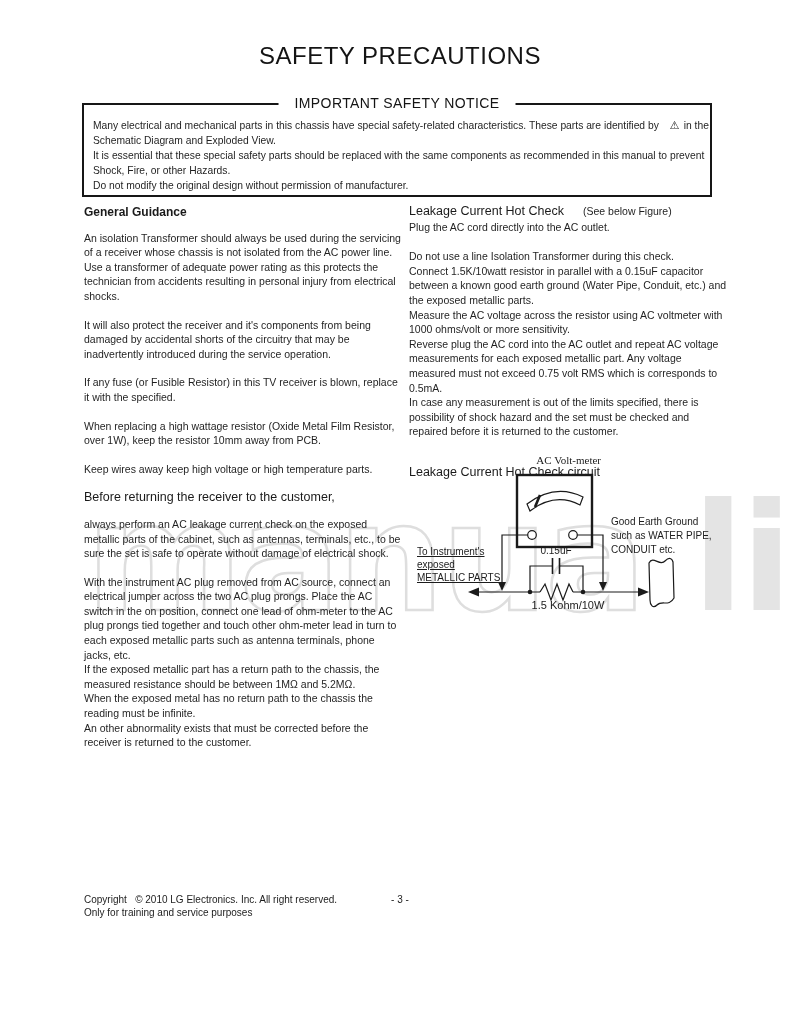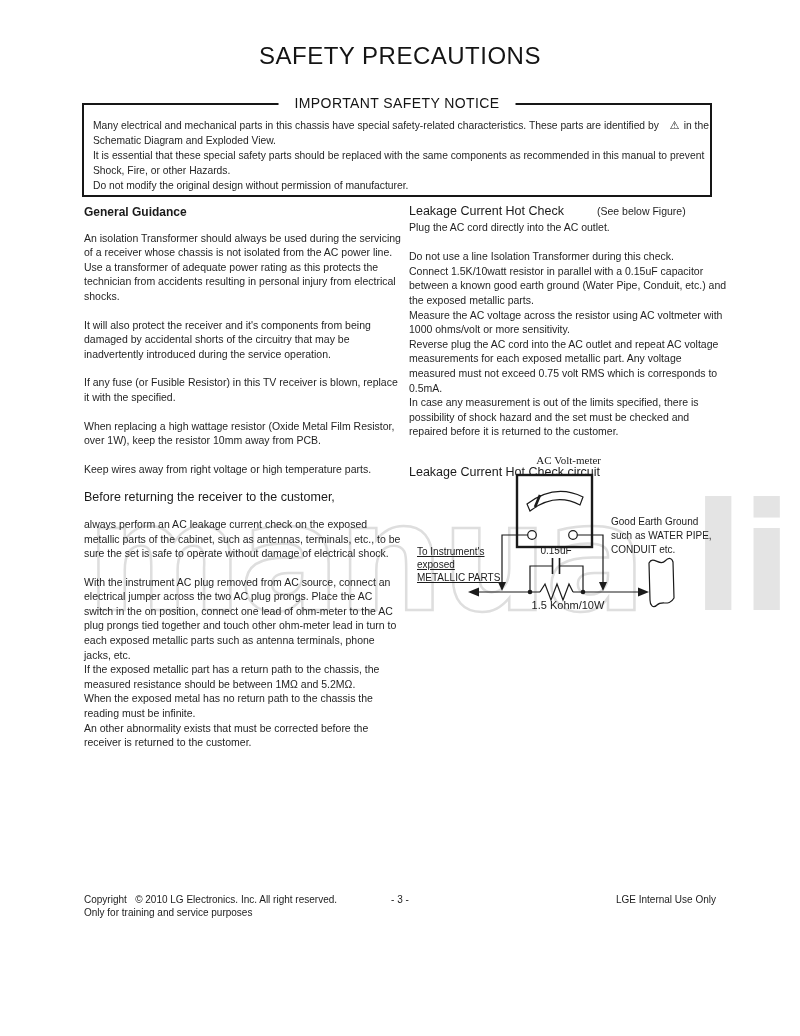--- a/index.html
+++ b/index.html
@@ -32,21 +32,21 @@
 
   
   .col { position:absolute; font-size:10.5px; line-height:14.6px; }
   .col-left  { left:84px;  top:205px; width:318px; }
   .col-right { left:409px; top:204px; width:318px; }
   .col p { margin:0 0 14px 0; }
   .col p.tight { margin:0; }
   .h-section { font-size:12px;   font-weight:700; margin:0 0 11px 0; color:#1a1a1a; }
   .h-sub     { font-size:12.5px; font-weight:400; margin:6px 0 12px 0; color:#1a1a1a; }
   .h-cold    { margin:-1px 0 1px 0; }
-  .hot-head-row { display:flex; align-items:baseline; gap:33px; margin:0 0 1px 0; }
+  .hot-head-row { display:flex; align-items:baseline; gap:19px; margin:0 0 1px 0; }
   .hot-note { font-size:10.5px; }
   .block-gap { margin-top:15px; }
   .h-circuit { margin:26px 0 0 0; }
 
   
   .diagram { position:absolute; left:405px; top:440px; width:322px; height:188px; }
   .diagram svg { position:absolute; left:0; top:0; }
   .dlabel { position:absolute; white-space:pre-line; color:#1c1c1c; }
   .lbl-meter { left:104px; top:14px;  width:92px;  text-align:right; font-size:11px;font-family:Liberation Serif, serif; }
   .lbl-left  { left:12px;  top:105px; width:90px;  font-size:10px; line-height:13px;text-decoration:underline; }
@@ -92,21 +92,21 @@
       <div class="nline">Do not modify the original design without permission of manufacturer.</div>
     </div>
   </div>
 
   <div class="col col-left">
     <div class="h-section">General Guidance</div>
     <p>An isolation Transformer should always be used during the servicing of a receiver whose chassis is not isolated from the AC power line. Use a transformer of adequate power rating as this protects the technician from accidents resulting in personal injury from electrical shocks.</p>
     <p>It will also protect the receiver and it's components from being damaged by accidental shorts of the circuitry that may be inadvertently introduced during the service operation.</p>
     <p>If any fuse (or Fusible Resistor) in this TV receiver is blown, replace it with the specified.</p>
     <p>When replacing a high wattage resistor (Oxide Metal Film Resistor, over 1W), keep the resistor 10mm away from PCB.</p>
-    <p>Keep wires away from right voltage or high temperature parts.</p>
+    <p>Keep wires away keep high voltage or high temperature parts.</p>
 
     <div class="h-sub">Before returning the receiver to the customer,</div>
     <p>always perform an AC leakage current check on the exposed metallic parts of the cabinet, such as antennas, terminals, etc., to be sure the set is safe to operate without damage of electrical shock.</p>
 
     <p class="tight">With the instrument AC plug removed from AC source, connect an electrical jumper across the two AC plug prongs. Place the AC switch in the on position, connect one lead of ohm-meter to the AC plug prongs tied together and touch other ohm-meter lead in turn to each exposed metallic parts such as antenna terminals, phone jacks, etc.</p>
     <p class="tight">If the exposed metallic part has a return path to the chassis, the measured resistance should be between 1MΩ and 5.2MΩ.</p>
     <p class="tight">When the exposed metal has no return path to the chassis the reading must be infinite.</p>
     <p class="tight">An other abnormality exists that must be corrected before the receiver is returned to the customer.</p>
   </div>
 
@@ -174,16 +174,15 @@
     <div class="dlabel lbl-cap">0.15uF</div>
     <div class="dlabel lbl-res">1.5 Kohm/10W</div>
   </div>
 
   <div class="footer">
     <div class="f-left">
       <div>Copyright &nbsp; © 2010 LG Electronics. Inc. All right reserved.</div>
       <div>Only for training and service purposes</div>
     </div>
     <div class="f-center">- 3 -</div>
-    <div class="f-right">LGE Internal Use Only</div>
   </div>
 
 </div>
 
 </body></html>

